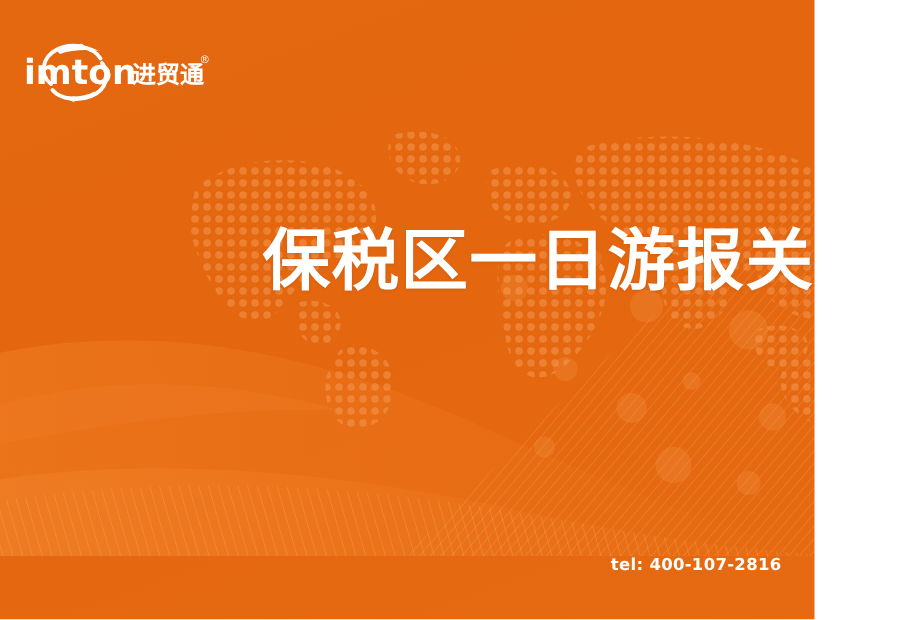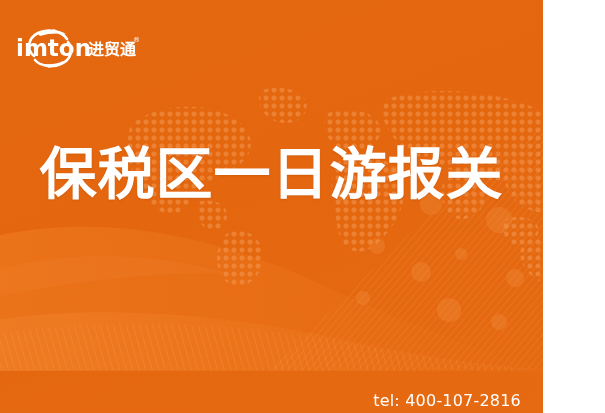--- a/index.html
+++ b/index.html
@@ -62,41 +62,41 @@
     width: 126px;
     height: 50px;
   }
 
   
   .headline {
     position: absolute;
     left: 0;
     right: 0;
     top: 140px;
-    text-align: center;
+    text-align: right;
     color: #ffffff;
     font-family: "DejaVu Sans", "Liberation Sans", sans-serif;
     font-weight: bold;
-    font-size: 57px;
+    font-size: 45px;
     line-height: 68px;
     letter-spacing: 1px;
     text-shadow: 0 1px 2px rgba(120, 50, 0, .18);
     user-select: none;
   }
   .headline .line { display: block; white-space: nowrap; }
 
   
   .tel {
     position: absolute;
     right: 22px;
-    bottom: 3px;
+    bottom: 30px;
     color: #ffffff;
     font-family: "DejaVu Sans", "Liberation Sans", sans-serif;
-    font-size: 16px;
-    font-weight: normal;
+    font-size: 11px;
+    font-weight: bold;
     letter-spacing: .2px;
     white-space: nowrap;
   }
 </style>
 </head>
 <body>
 
 <div class="banner">
 
   <div class="layer">

